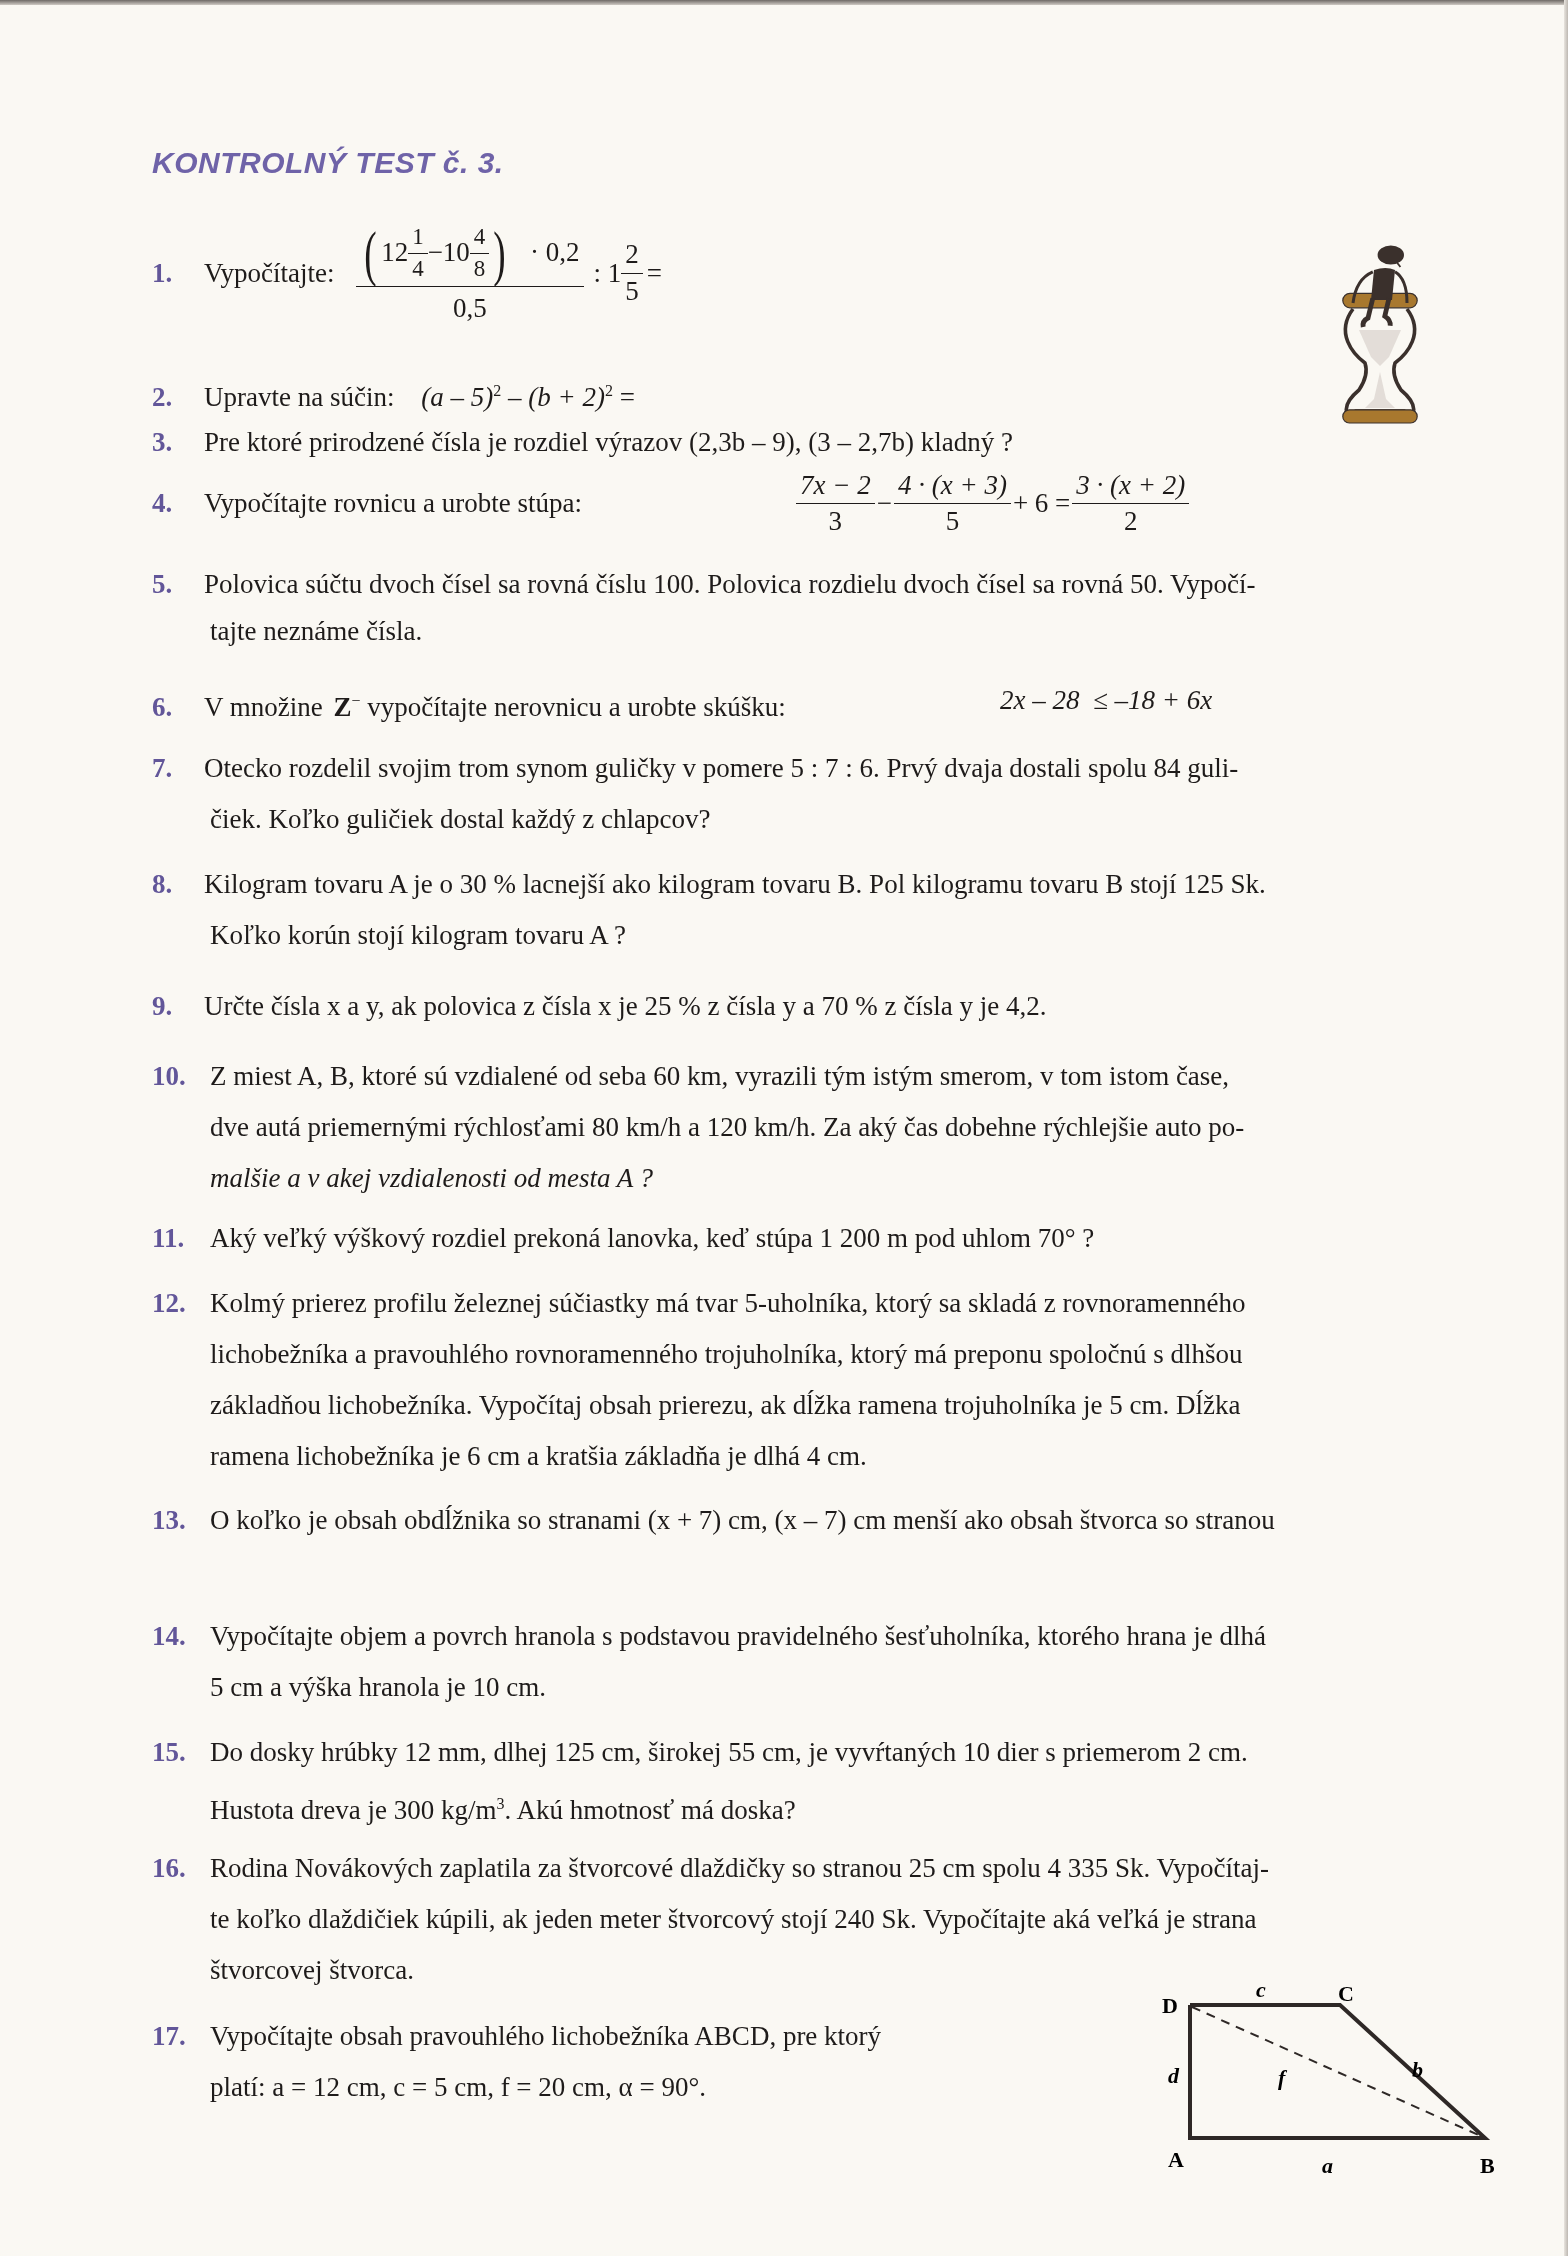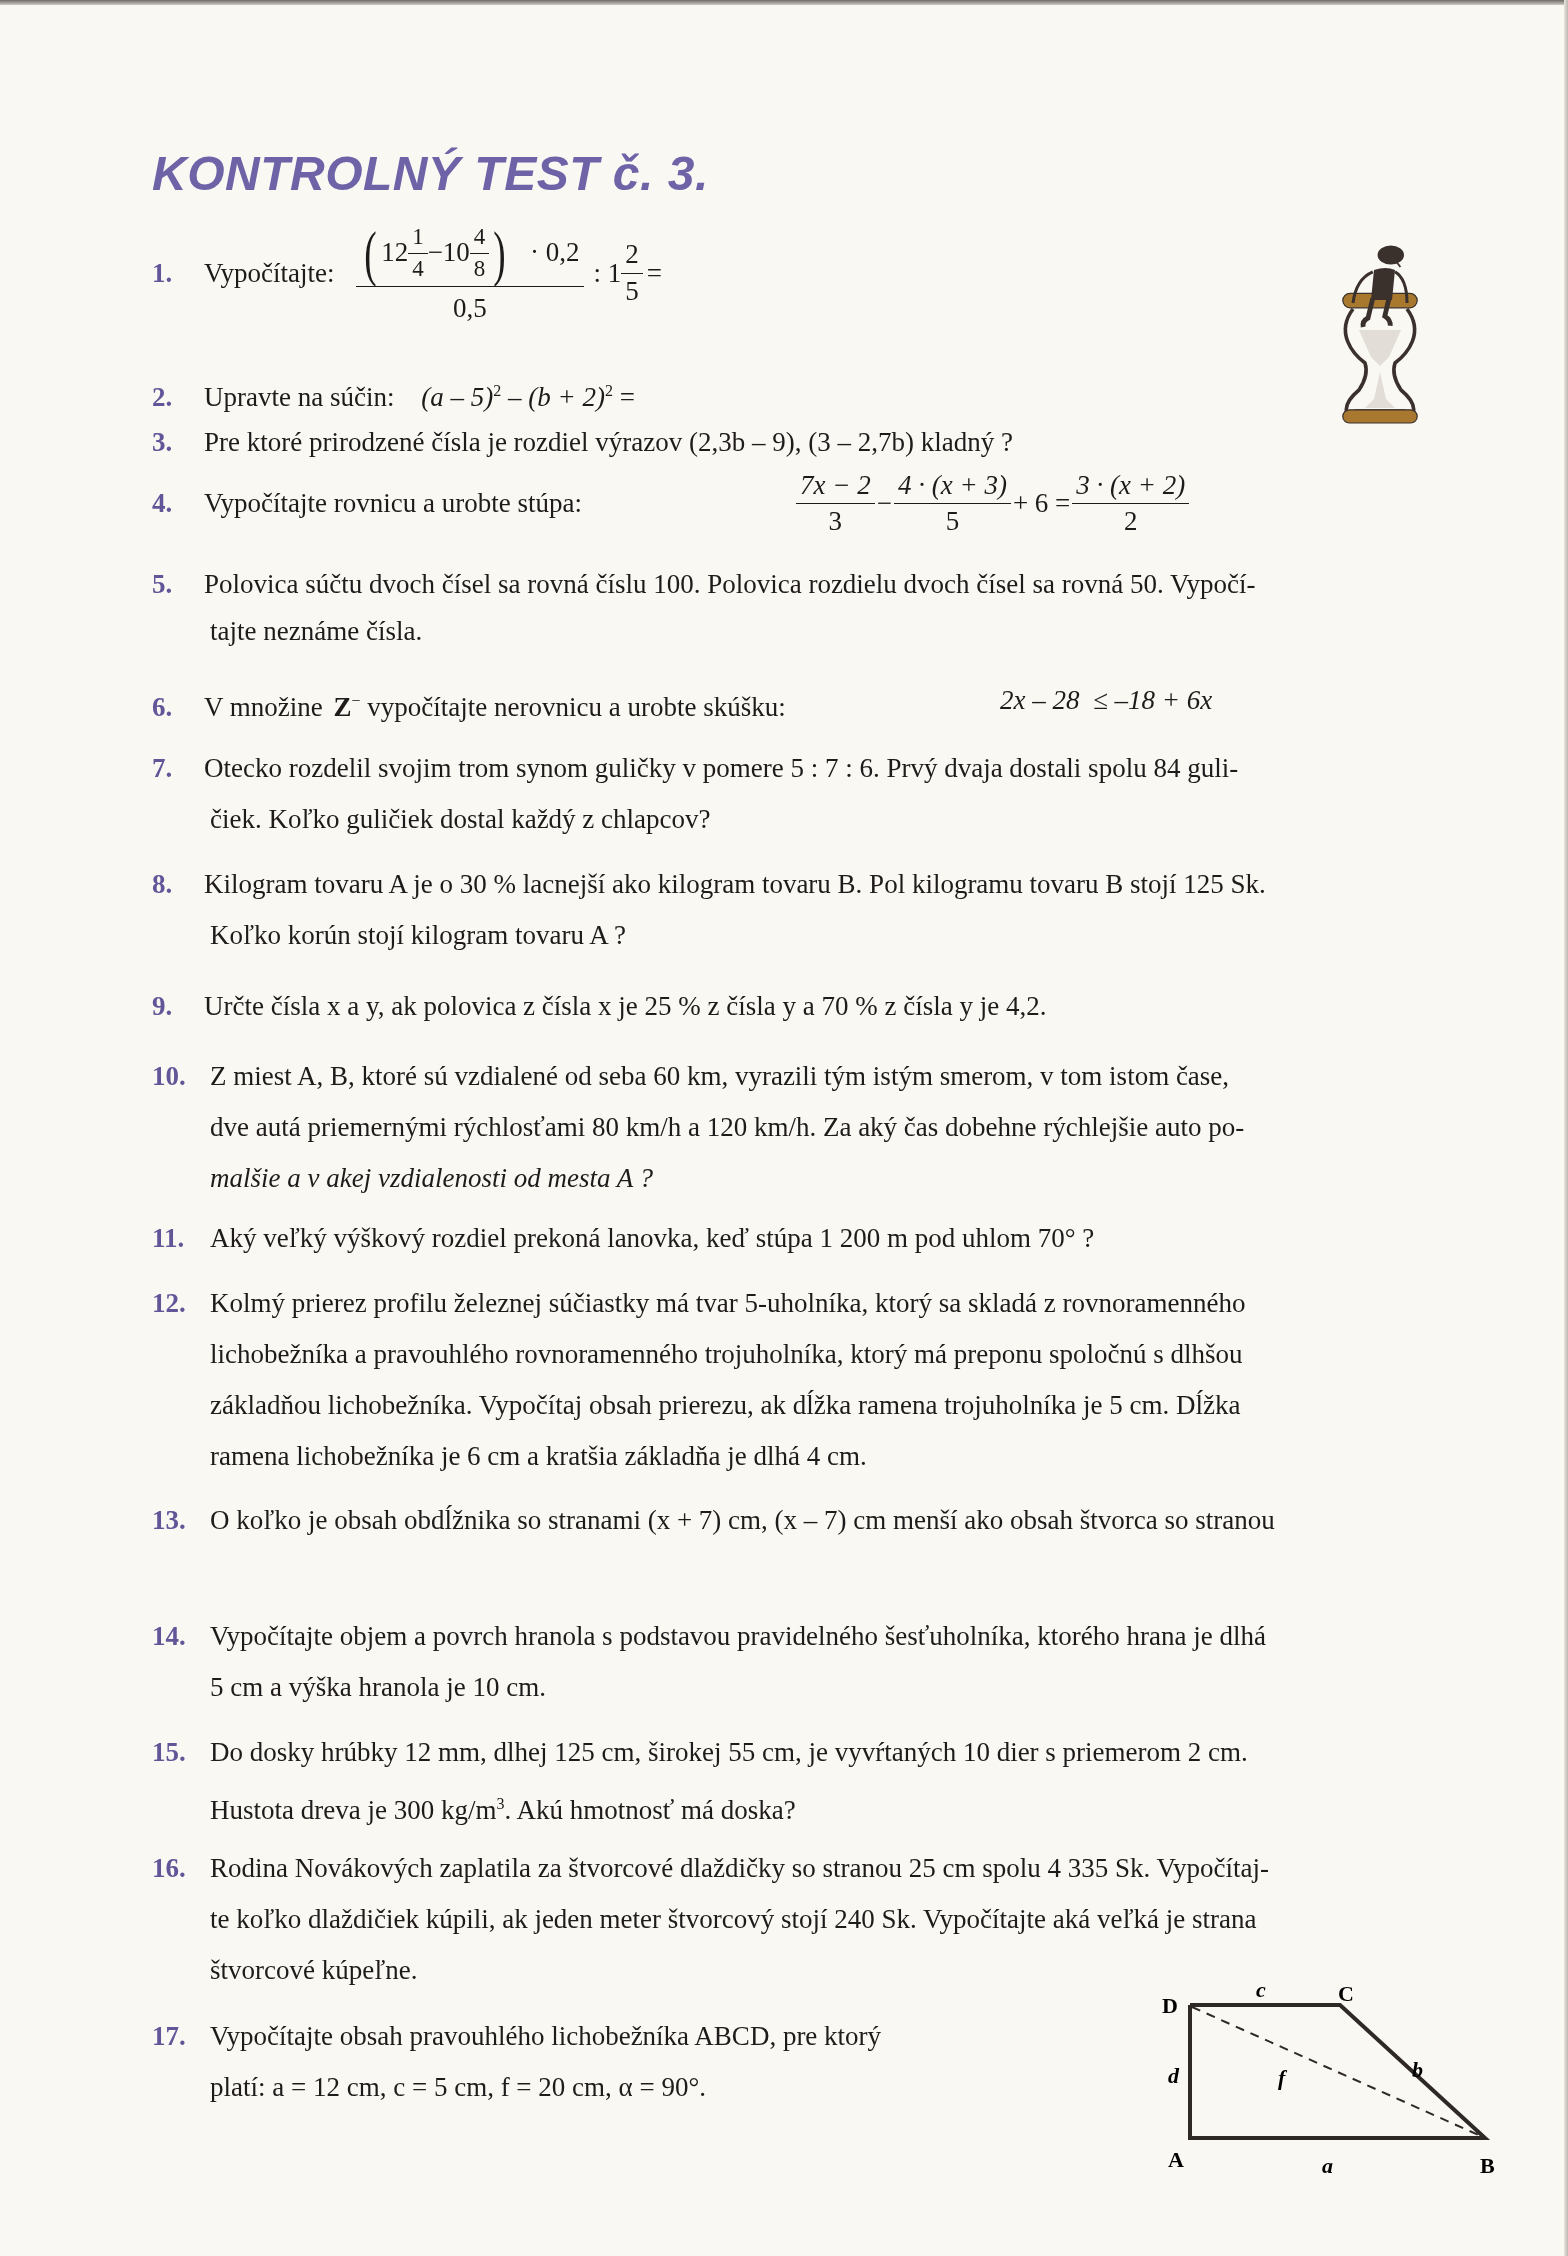--- a/index.html
+++ b/index.html
@@ -16,21 +16,21 @@
       background: linear-gradient(#6f6a66, #cfcac4);
     }
     .rightedge {
       position: absolute; right: 0; top: 0; width: 4px; height: 2256px;
       background: linear-gradient(90deg, #e8e4de, #bdb8b2);
     }
     .title {
       position: absolute; left: 152px; top: 146px;
       font-family: "Liberation Sans", "DejaVu Sans", sans-serif;
       font-style: italic; font-weight: bold;
-      font-size: 48px; color: #6f63a8;
+      font-size: 30px; color: #6f63a8;
       letter-spacing: 0.5px;
     }
     .item {
       position: absolute; left: 152px;
       font-size: 27px; line-height: 57px;
       width: 1380px;
     }
     .num {
       display: inline-block; width: 52px;
       color: #625699; font-weight: bold;
@@ -200,21 +200,21 @@
 </div>
 
 <div class="item" style="top:1724px;">
   <div class="line"><span class="num wide">15.</span><span>Do dosky hrúbky 12 mm, dlhej 125 cm, širokej 55 cm, je vyvŕtaných 10 dier s priemerom 2 cm.</span></div>
   <div class="cont line" style="margin-top:-6px;"><span>Hustota dreva je 300 kg/m</span><sup>3</sup><span>. Akú hmotnosť má doska?</span></div>
 </div>
 
 <div class="item" style="top:1840px;">
   <div class="line"><span class="num wide">16.</span><span>Rodina Novákových zaplatila za štvorcové dlaždičky so stranou 25 cm spolu 4 335 Sk. Vypočítaj-</span></div>
   <div class="cont line" style="margin-top:-6px;">te koľko dlaždičiek kúpili, ak jeden meter štvorcový stojí 240 Sk. Vypočítajte aká veľká je strana</div>
-  <div class="cont line" style="margin-top:-6px;">štvorcové kúpeľne.</div>
+  <div class="cont line" style="margin-top:-6px;">štvorcovej štvorca.</div>
 </div>
 
 <div class="item" style="top:2008px; width:900px;">
   <div class="line"><span class="num wide">17.</span><span>Vypočítajte obsah pravouhlého lichobežníka ABCD, pre ktorý</span></div>
   <div class="cont line" style="margin-top:-6px;">platí: a = 12 cm,  c = 5 cm,  f = 20 cm,  α = 90°.</div>
 </div>
 
 <svg class="trap" width="380" height="200" viewBox="0 0 380 200" font-family="Liberation Serif, DejaVu Serif, serif" font-size="22" font-weight="bold">
   <polyline points="40,30 190,30 335,163 40,163 40,30" fill="none" stroke="#2e2826" stroke-width="4"></polyline>
   <line x1="42" y1="32" x2="333" y2="162" stroke="#2e2826" stroke-width="2" stroke-dasharray="9,7"></line>

